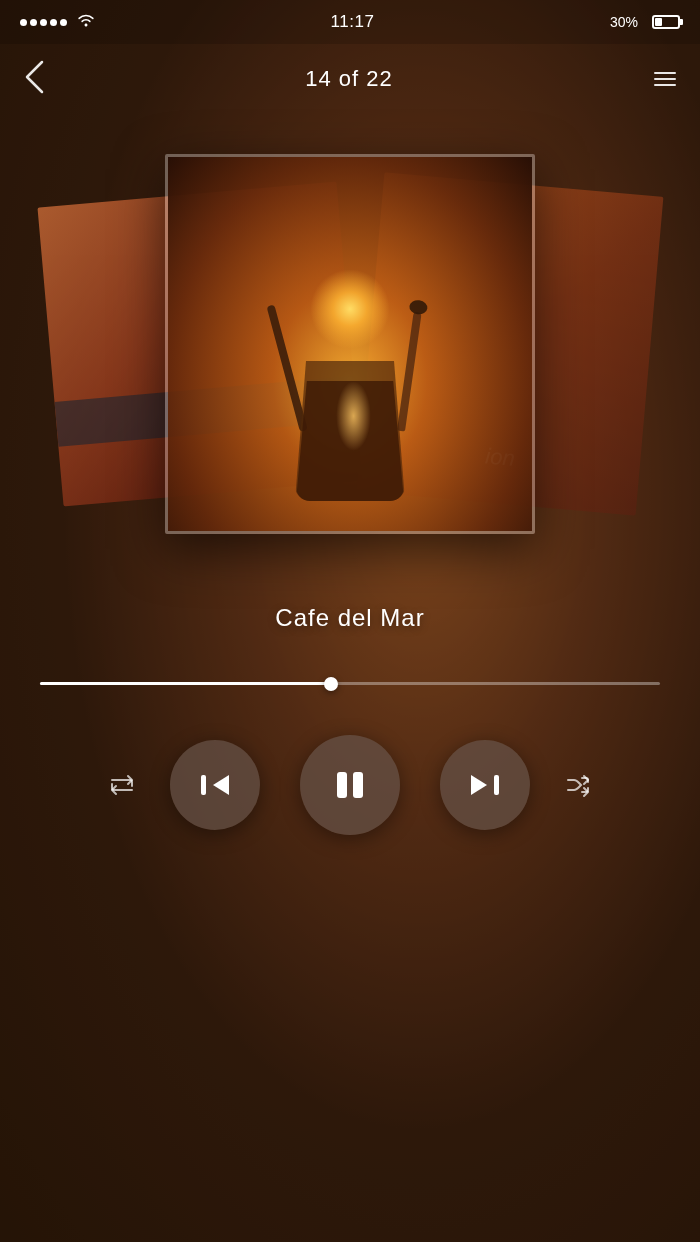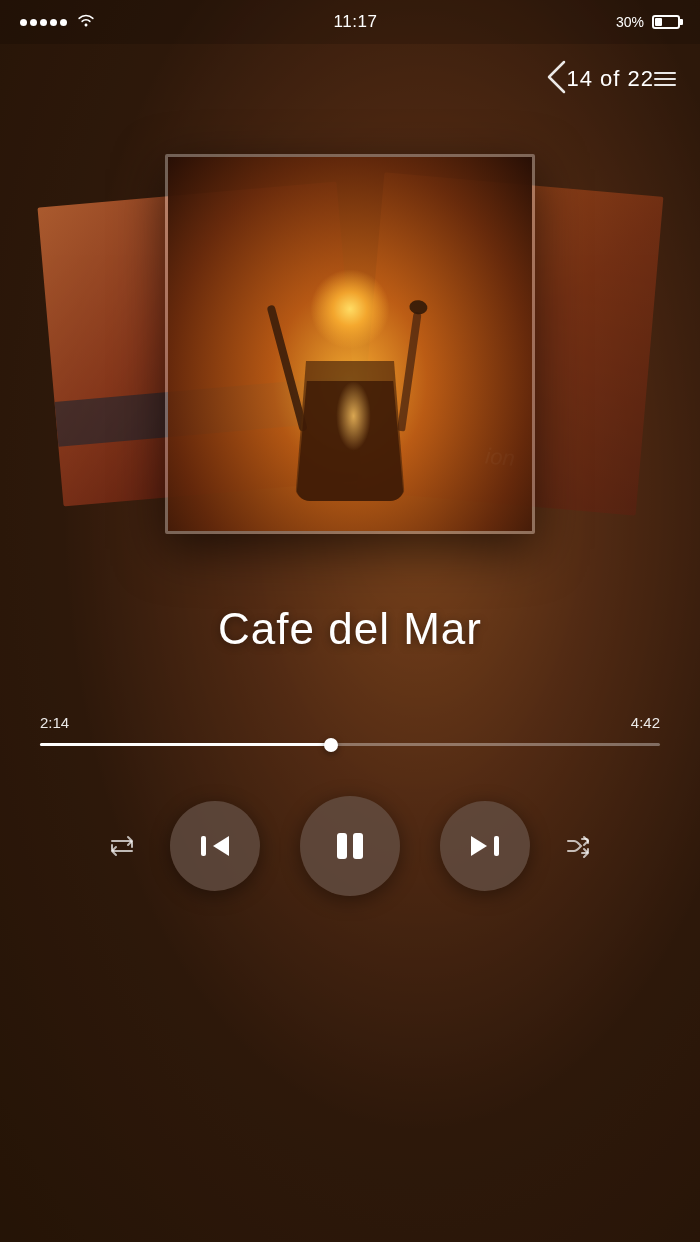--- a/index.html
+++ b/index.html
@@ -70,21 +70,21 @@
     .status-time {
       color: white;
       font-size: 17px;
       font-weight: 400;
       letter-spacing: 0.5px;
     }
 
     .status-right {
       display: flex;
       align-items: center;
-      gap: 8px;
+      gap: 14px;
     }
 
     .battery-text {
       color: white;
       font-size: 14px;
     }
 
     .battery-icon {
       width: 28px;
       height: 14px;
@@ -115,21 +115,21 @@
       border-radius: 1px;
     }
 
     
     .nav-bar {
       position: relative;
       z-index: 10;
       height: 70px;
       display: flex;
       align-items: center;
-      justify-content: flex-end;
+      justify-content: space-between;
       padding: 0 24px;
     }
 
     .nav-back {
       color: white;
       font-size: 28px;
       cursor: pointer;
       opacity: 0.9;
       line-height: 1;
     }
@@ -337,24 +337,23 @@
     
     .song-info {
       position: relative;
       z-index: 10;
       text-align: center;
       padding: 30px 20px 20px;
     }
 
     .song-title {
       color: white;
-      font-size: 44px;
+      font-size: 24px;
       font-weight: 300;
       letter-spacing: 1px;
-      margin-bottom: 10px;
       text-shadow: 0 2px 8px rgba(0,0,0,0.4);
     }
 
     .song-artist {
       color: rgba(255,255,255,0.75);
       font-size: 18px;
       font-weight: 300;
       letter-spacing: 0.5px;
     }
 
@@ -522,24 +521,20 @@
       </div>
     </div>
   </div>
 </div>
 
 <div class="song-info">
   <div class="song-title">Cafe del Mar</div>
 </div>
 
 <div class="progress-section">
-  <div class="progress-times">
-    <span class="time-current">2:14</span>
-    <span class="time-total">4:42</span>
-  </div>
   <div class="progress-bar-container">
     <div class="progress-fill"></div>
     <div class="progress-thumb"></div>
   </div>
 </div>
 
 <div class="controls-section">
 
   <div class="ctrl-side">
     <svg width="28" height="26" viewBox="0 0 28 26" fill="none">

